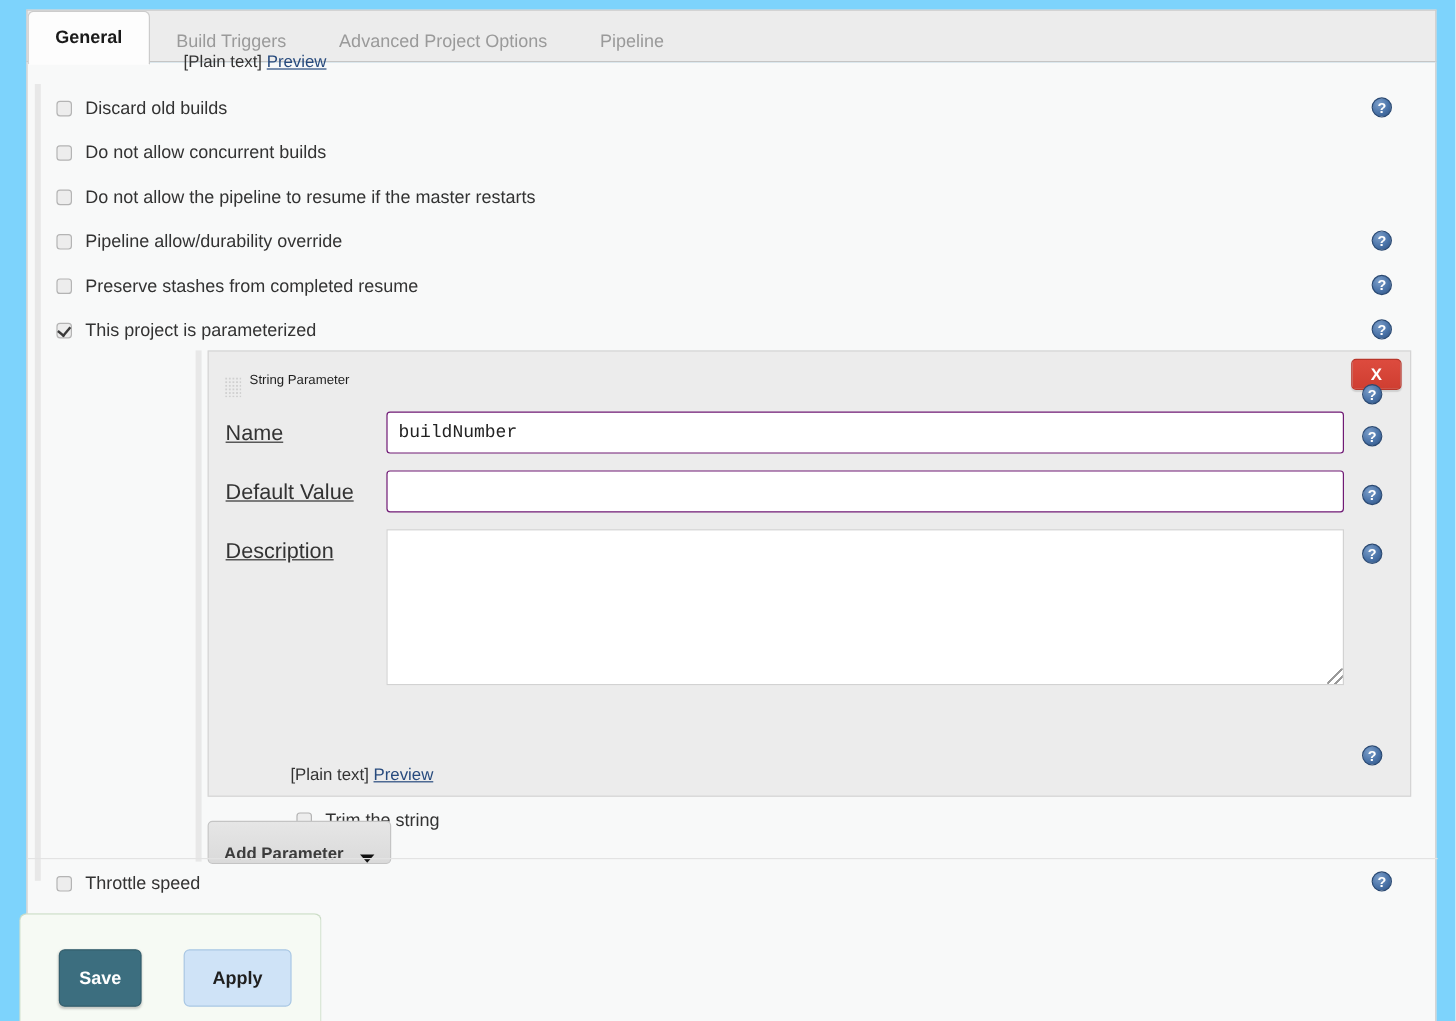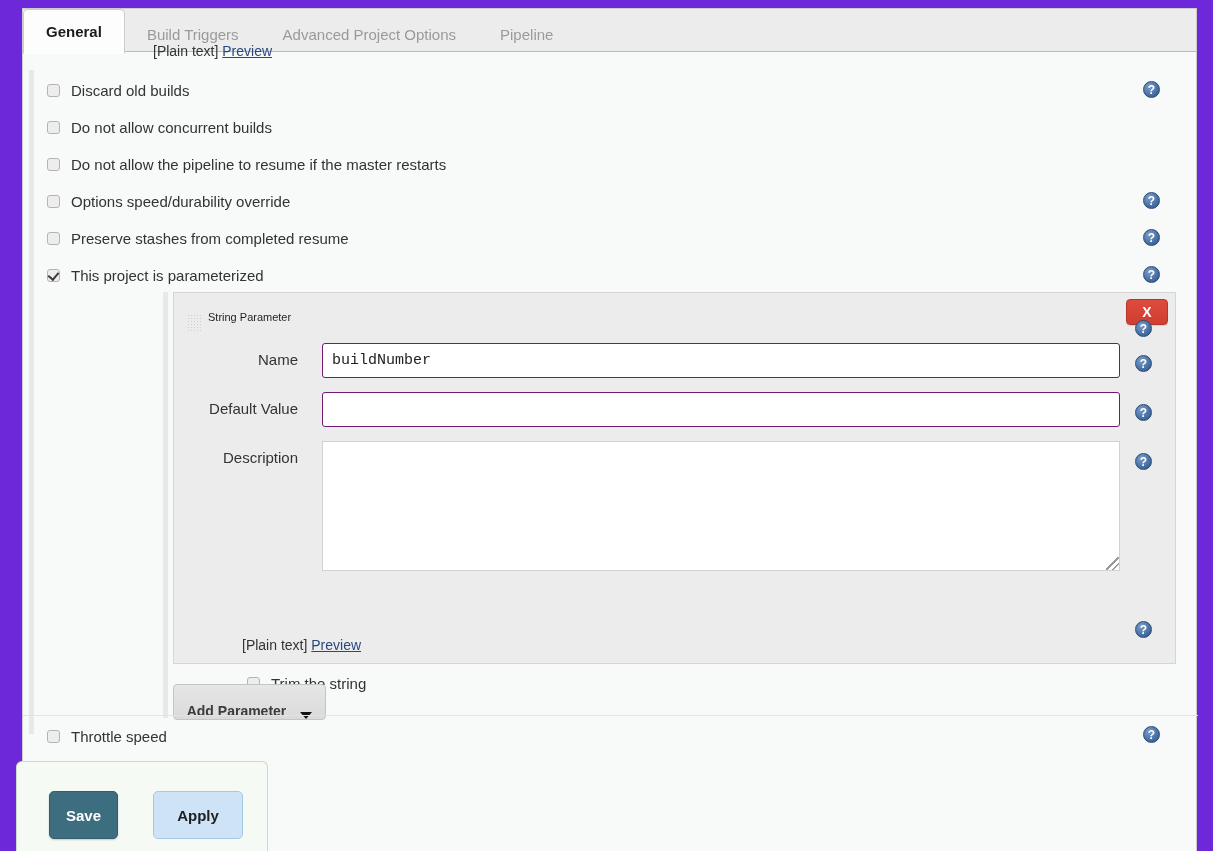--- a/index.html
+++ b/index.html
@@ -8,21 +8,21 @@
     width: 1213px; height: 851px;
     overflow: hidden;
     background: #f7f8f5;
     font-family: "Liberation Sans", sans-serif;
   }
 
   #screen {
     position: relative;
     width: 1213px;
     height: 851px;
-    background: #6d28d9;
+    background: #7dd3fc;
     overflow: hidden;
   }
 
   
   .tabbar {
     position: absolute;
     left: 22px; top: 8px;
     width: 1175px; height: 44px;
     background: #ececec;
     border: 1px solid #ccc;
@@ -197,23 +197,24 @@
     font-size: 14px;
     font-weight: bold;
     line-height: 24px;
     text-align: center;
     cursor: pointer;
     box-shadow: 0 1px 1px rgba(0,0,0,0.12);
   }
 
   .field-label {
     position: absolute;
-    font-size: 15px;
+    font-size: 18px;
     color: #333;
-    text-align: right;
+    text-align: left;
+    text-decoration: underline;
   }
   .txt-input {
     position: absolute;
     background: #fff;
     border: 1px solid #701a75;
     border-radius: 3px;
     font-family: Liberation Mono, monospace;
     font-size: 15px;
     color: #222;
     padding: 0 9px;
@@ -373,21 +374,21 @@
       <span class="cb-label">Do not allow concurrent builds</span>
     </div>
 
     <div class="cb-row" style="top:101px">
       <span class="cb"></span>
       <span class="cb-label">Do not allow the pipeline to resume if the master restarts</span>
     </div>
 
     <div class="cb-row" style="top:138px">
       <span class="cb"></span>
-      <span class="cb-label">Options speed/durability override</span>
+      <span class="cb-label">Pipeline allow/durability override</span>
     </div>
     <div class="help" style="left:1120px; top:140px"></div>
 
     <div class="cb-row" style="top:175px">
       <span class="cb"></span>
       <span class="cb-label">Preserve stashes from completed resume</span>
     </div>
     <div class="help" style="left:1120px; top:177px"></div>
 
     <div class="cb-row" style="top:212px">

